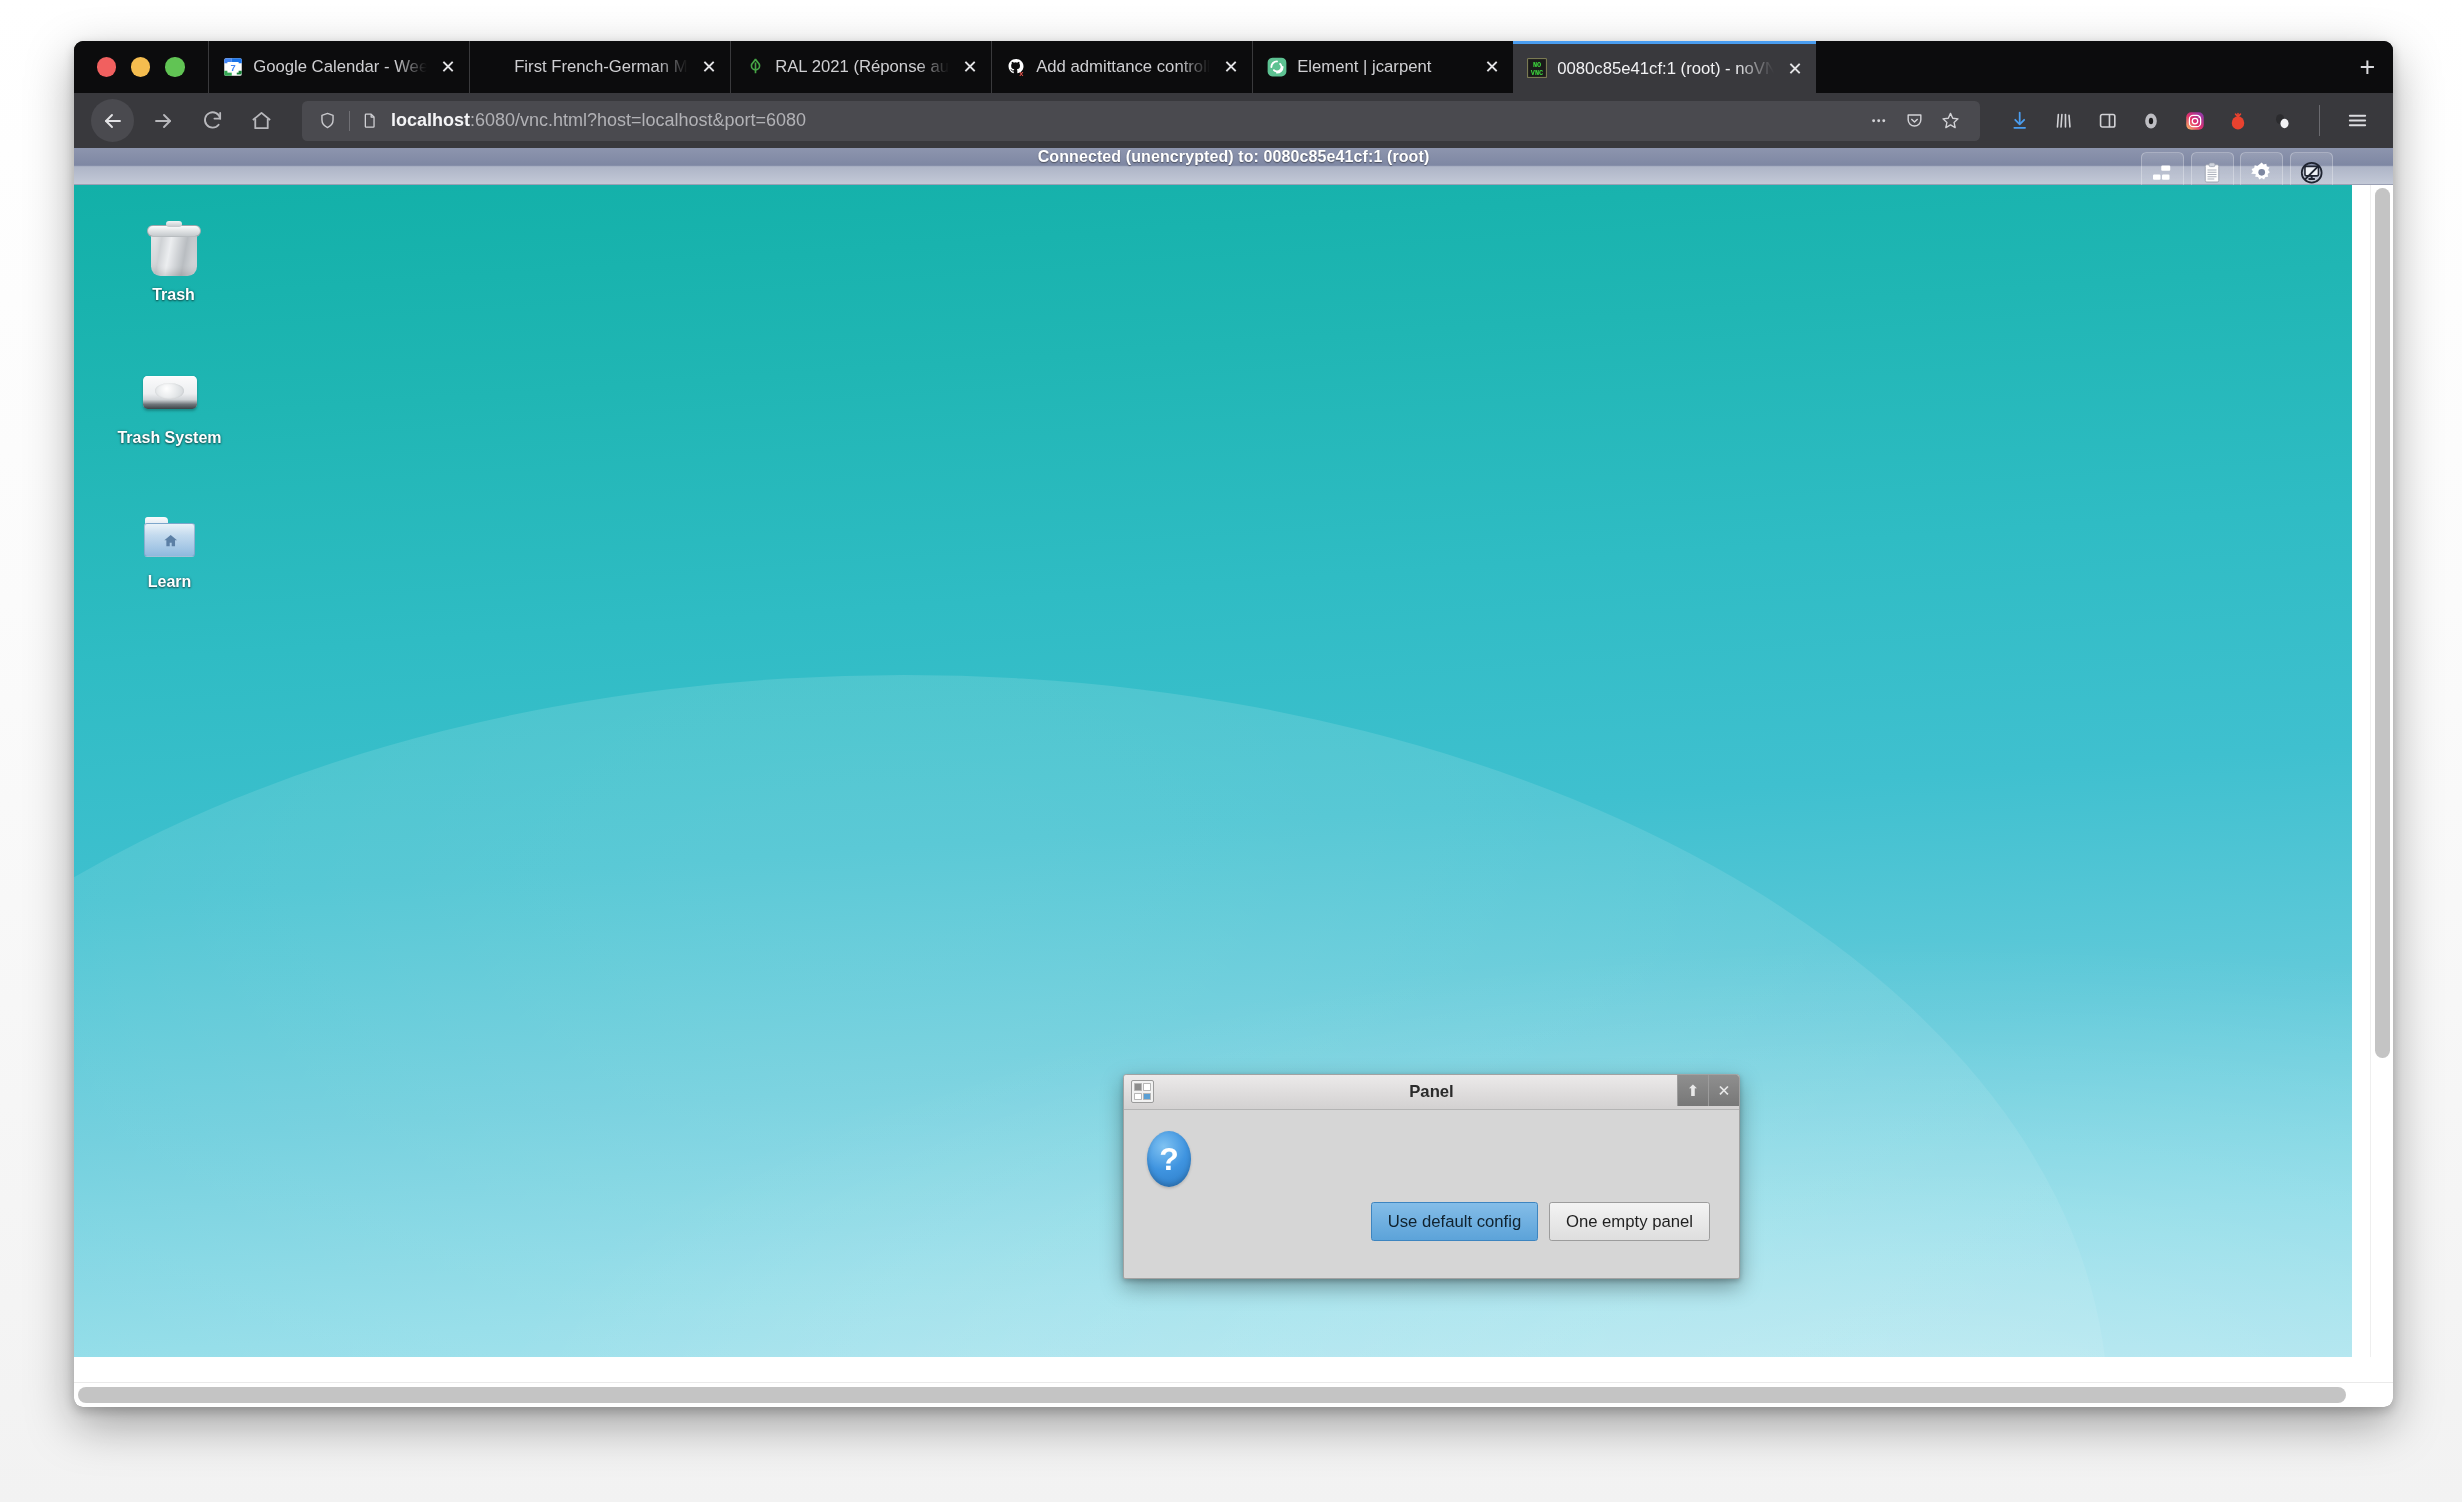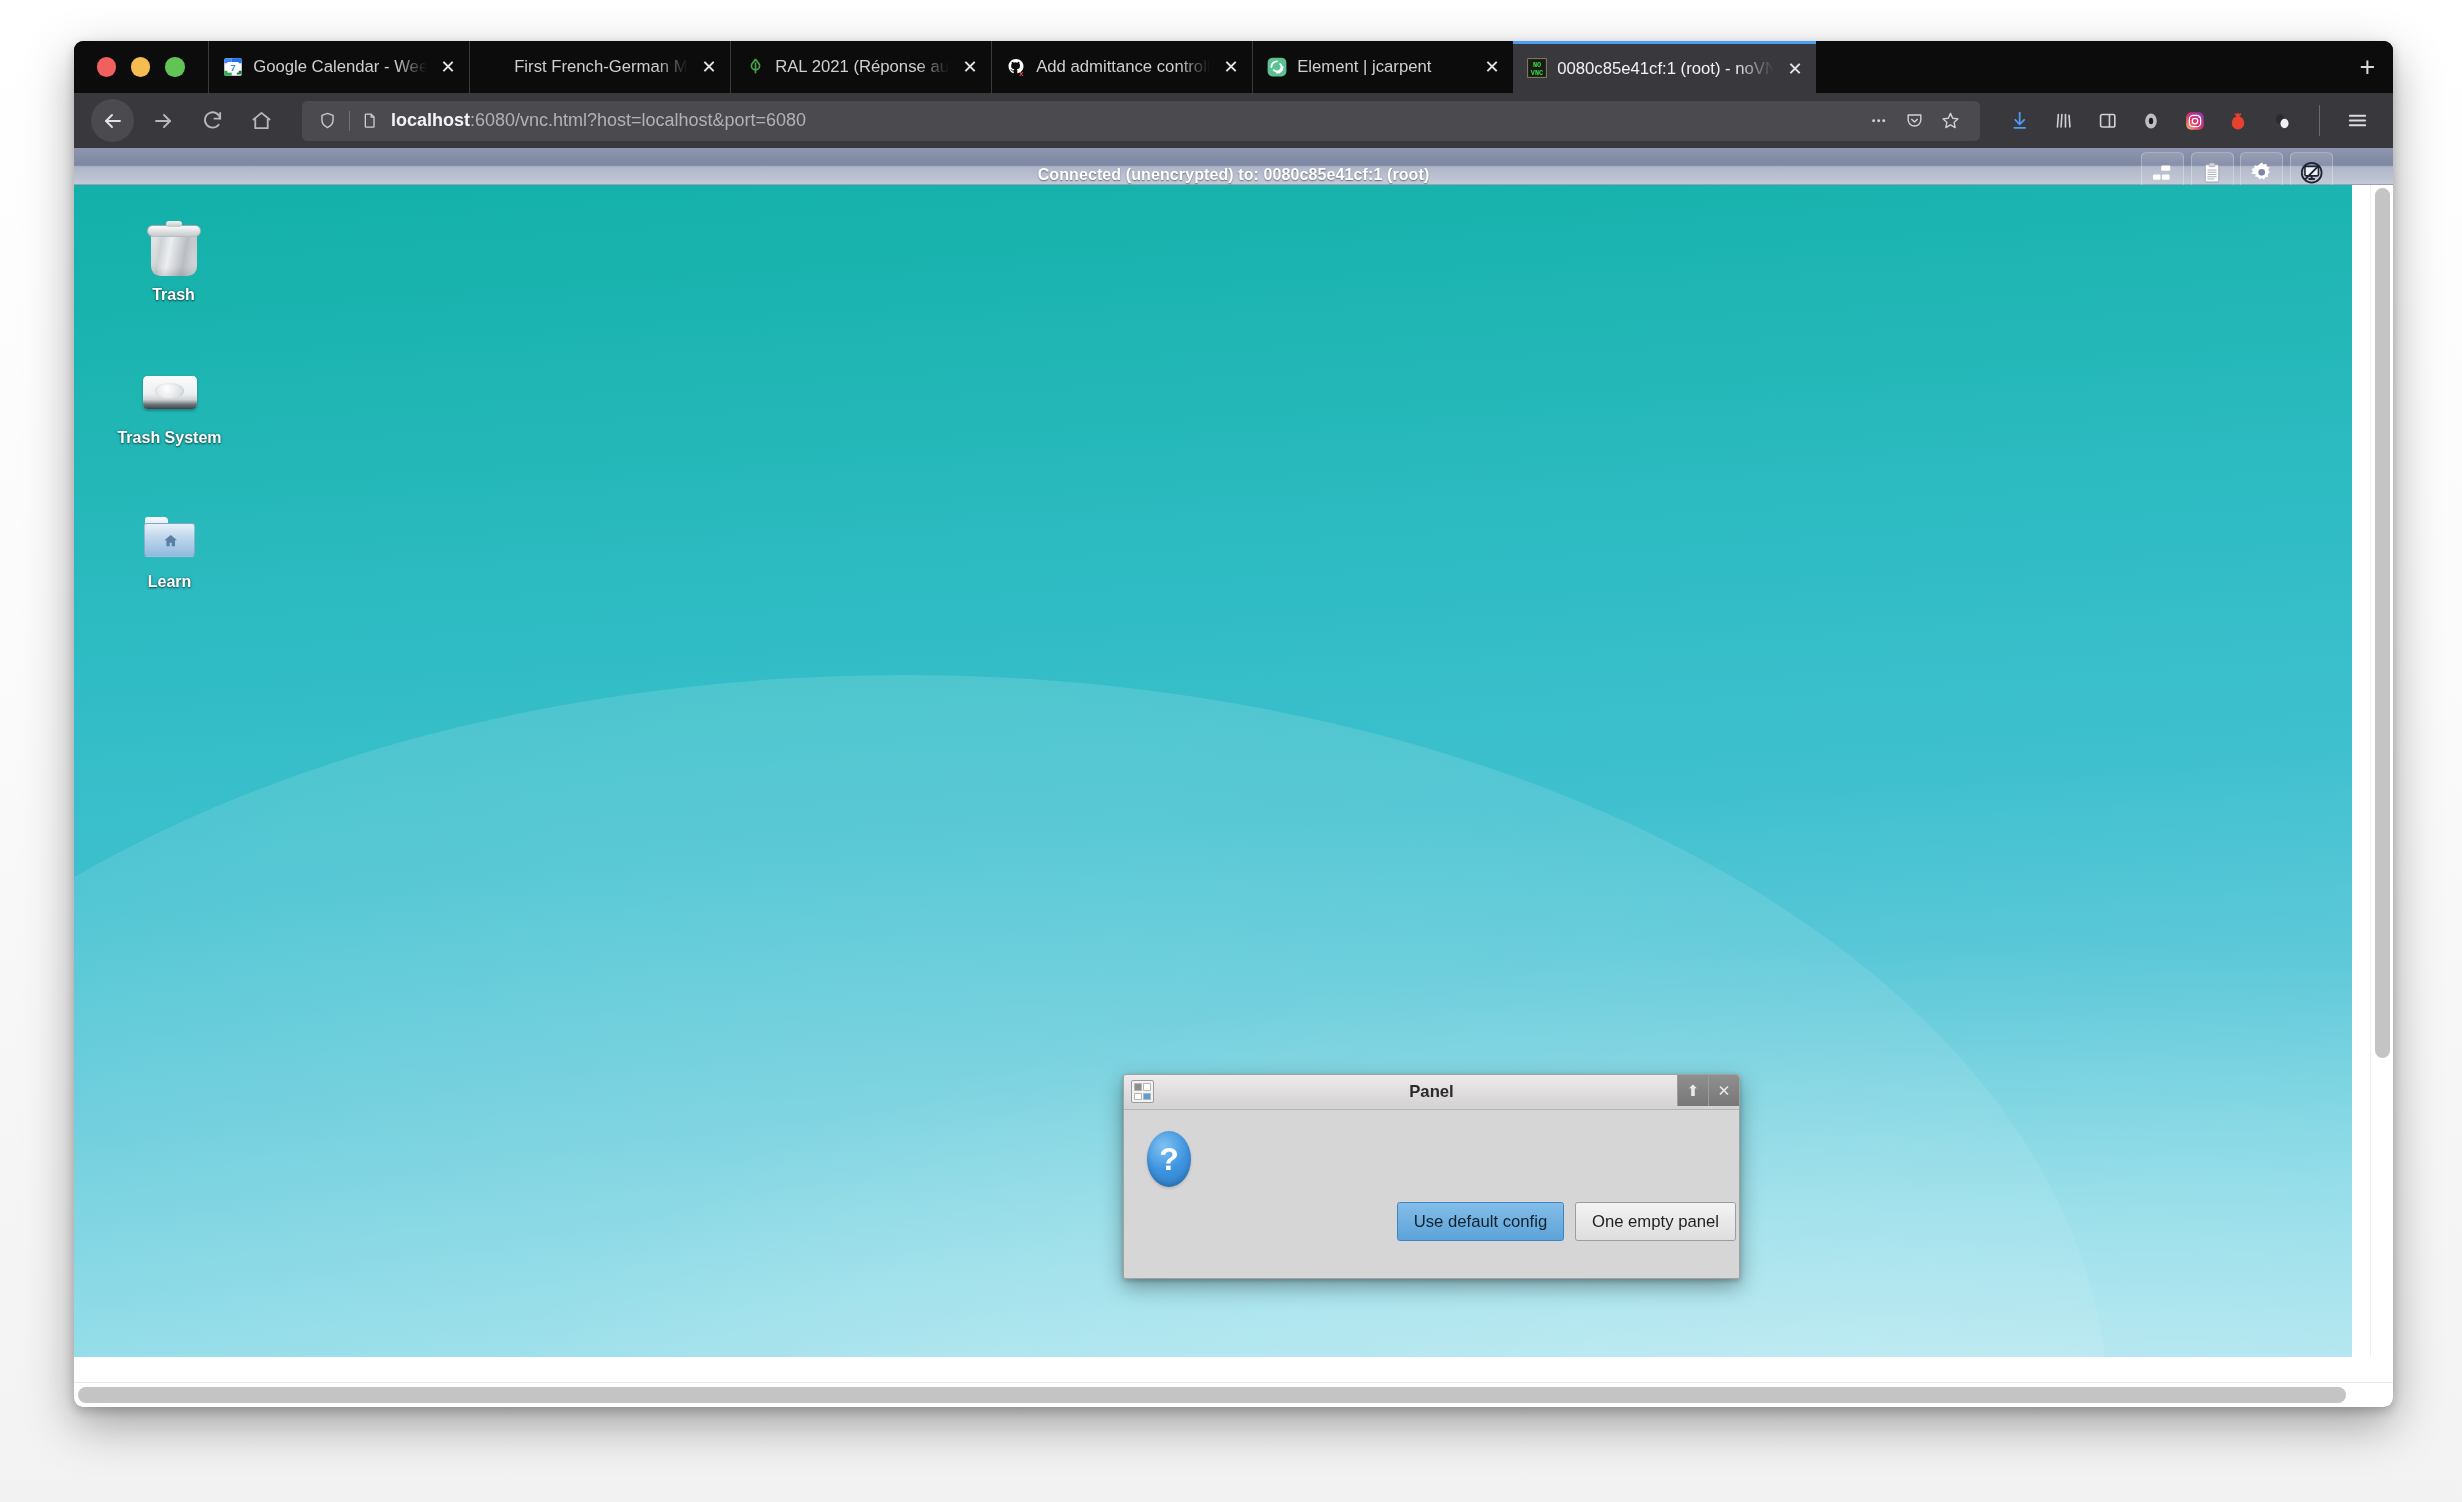--- a/index.html
+++ b/index.html
@@ -149,21 +149,21 @@
     height: 1259px;
     background: #ffffff;
     overflow: hidden;
   }
 
   
   .vnc-bar {
     position: relative;
     height: 37px;
     background: linear-gradient(180deg,#8d95ae 0%, #7e87a3 48%, #aeb5c7 52%, #c3c9d7 100%);
-    display: flex; align-items: flex-end; justify-content: center;
+    display: flex; align-items: flex-start; justify-content: center;
     border-bottom: 0.7px solid #9aa0b4;
   }
   .vnc-status {
     font-size: 16px; font-weight: 700; color: #ffffff;
     text-shadow: 0 0.7px 1.3px rgba(0,0,0,.45);
     letter-spacing: 0.1px;
   }
   .vnc-buttons {
     position: absolute; right: 60px; top: 4px;
     display: flex; gap: 6.7px;
@@ -312,21 +312,21 @@
     width: 44px; height: 56px; border-radius: 50%;
     background: radial-gradient(circle at 38% 28%, #7fc2f2 0%, #3f94e0 48%, #2b7ac4 100%);
     box-shadow: inset 0 -2.7px 5.4px rgba(0,0,0,.18), 0 1.3px 2.7px rgba(0,0,0,.18);
     display:flex; align-items:center; justify-content:center;
     color:#fff; font-size: 32px; font-weight: 700; line-height: 1;
   }
   .dlg-text { flex: 1 1 auto; padding-top: 1.3px; }
   .dlg-heading { font-size: 21px; font-weight: 700; color: #1f1f1f; margin-bottom: 12px; }
   .dlg-sub { font-size: 16.7px; color: #2e2e2e; }
   .dlg-actions {
-    position: absolute; right: 3px; bottom: 37px;
+    position: absolute; right: 29px; bottom: 37px;
     display: flex; gap: 10.7px;
   }
   .dlg-btn {
     height: 39px;
     padding: 0 16px;
     display:flex; align-items:center; justify-content:center;
     font-size: 16.7px;
     border-radius: 2.7px;
     border: 0.7px solid #9c9c9c;
     background: linear-gradient(180deg,#f3f3f3,#dedede);

